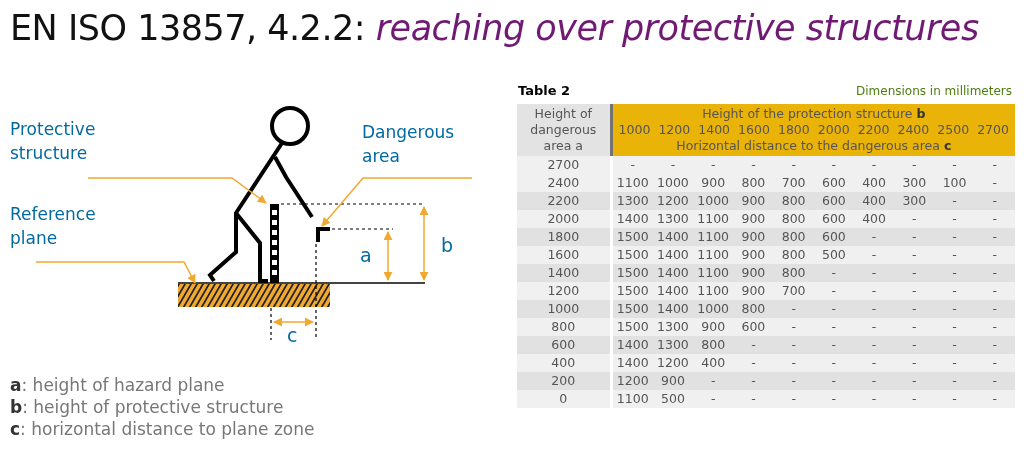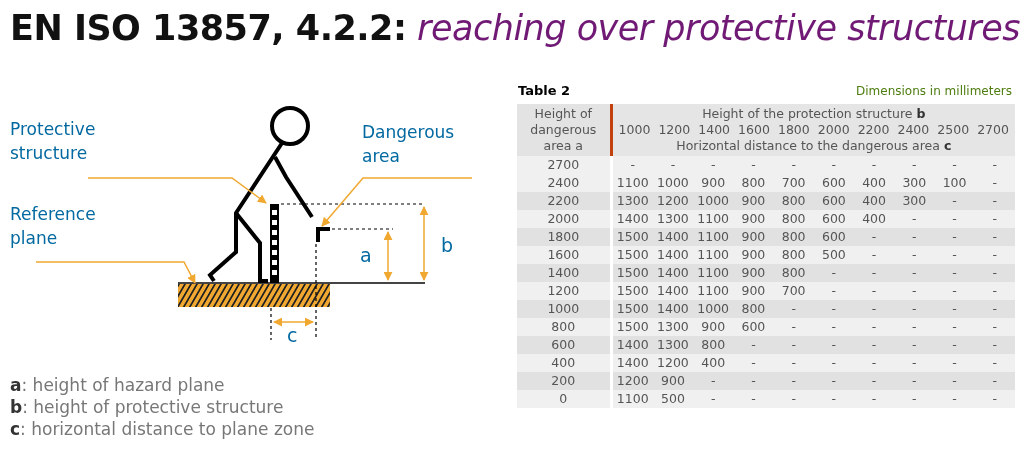--- a/index.html
+++ b/index.html
@@ -1,29 +1,29 @@
 <!DOCTYPE html>
 <html><head>
 <meta charset="utf-8">
 <style>
   html, body { margin: 0; padding: 0; background: #ffffff; }
   body { width: 1024px; height: 453px; position: relative; overflow: hidden; font-family: "DejaVu Sans", sans-serif; }
   .title { position: absolute; left: 10px; top: 8px; font-size: 35px; color: #111; white-space: nowrap; letter-spacing: -0.5px; }
-  .title .bold { font-weight: bold; }
+  .title .bold { font-weight: normal; }
   .title .light { font-weight: normal; color: #701a75; font-style: italic; }
   .fig { position: absolute; left: 0; top: 70px; width: 500px; height: 300px; }
   .lbl { position: absolute; font-size: 17px; color: #0369a1; line-height: 24px; font-family: "DejaVu Sans", sans-serif; }
   .legend { position: absolute; left: 10px; top: 374px; font-size: 17px; color: #777; line-height: 22px; }
   .legend b { color: #333; font-weight: bold; }
   .tcap { position: absolute; left: 518px; top: 83px; font-size: 13px; color: #000000; font-weight: bold; }
   .tdim { position: absolute; right: 12px; top: 84px; font-size: 12px; color: #4d7c0f; }
   table.t { position: absolute; left: 517px; top: 104px; width: 498px; border-collapse: collapse; font-size: 12.5px; color: #555; }
   table.t td, table.t th { padding: 0; text-align: center; font-weight: normal; height: 18px; line-height: 18px; }
-  table.t .hdr-left { background: #e3e3e3; border-right: 3px solid #c2410c; width: 92px; line-height: 16px; vertical-align: middle; font-size: 12.5px; }
-  table.t .hdr-right { background: #e5e5e5; }
+  table.t .hdr-left { background: #e3e3e3; border-right: 3px solid #737373; width: 92px; line-height: 16px; vertical-align: middle; font-size: 12.5px; }
+  table.t .hdr-right { background: #eab308; }
   .hdr-inner { display: flex; flex-direction: column; align-items: stretch; line-height: 16px; padding: 2px 0; }
   .hdr-inner .cols { display: flex; justify-content: space-between; padding: 0 6px; }
   .hdr-inner b { font-weight: bold; color: #333; }
   table.t tr.odd td { background: #f0f0f0; }
   table.t tr.even td { background: #e1e1e1; }
   table.t td.a { border-right: 3px solid #fff; }
   table.t td.c { width: 40px; }
 </style>
 </head>
 <body>

